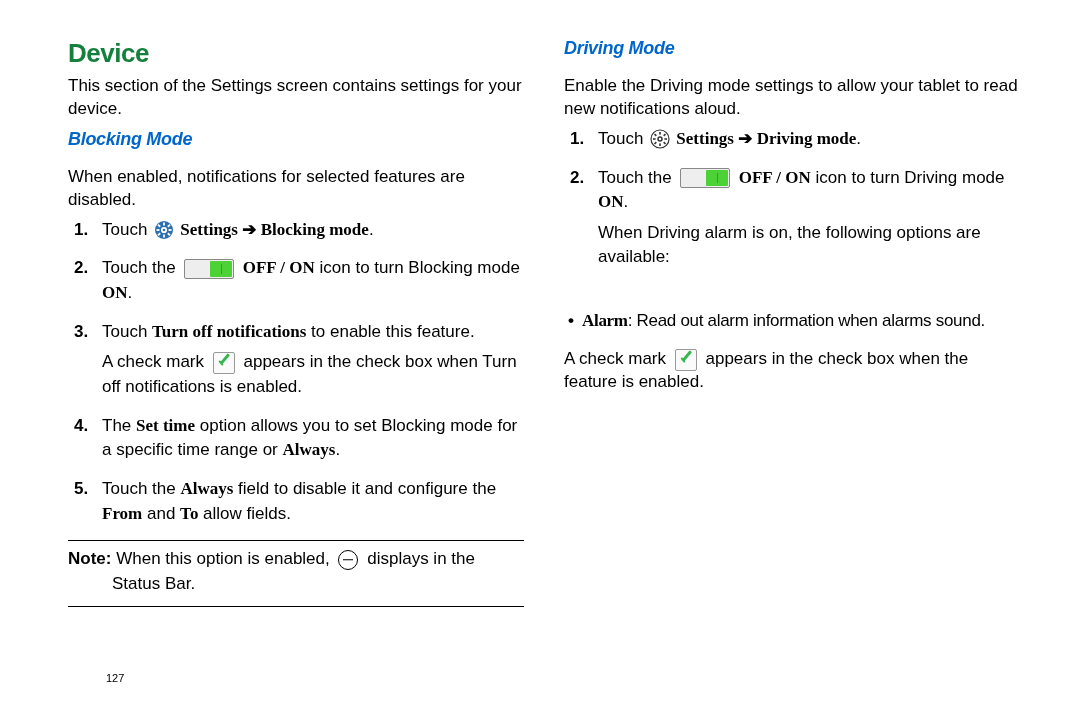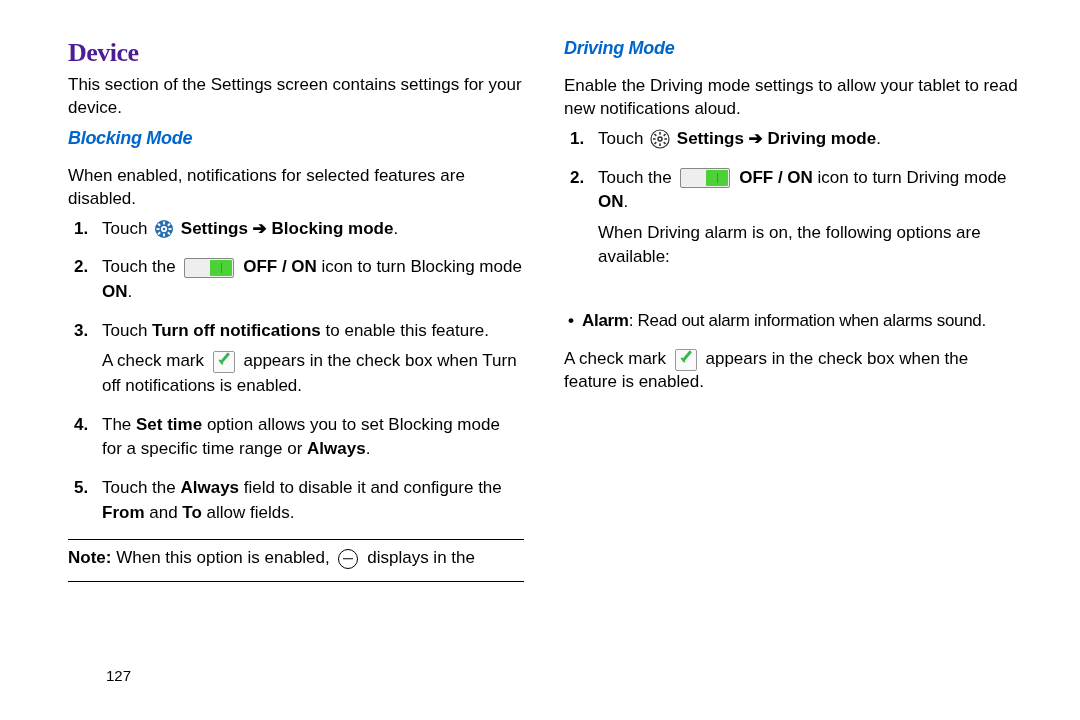--- a/index.html
+++ b/index.html
@@ -16,22 +16,22 @@
   }
   .columns {
     display: flex;
     gap: 40px;
   }
   .col {
     flex: 1;
     min-width: 0;
   }
   h1.device {
-    color: #4c1d95;
-    font-family: Liberation Serif, serif;
+    color: #15803d;
+    font-family: Liberation Sans, sans-serif;
     font-weight: 900;
     font-size: 26px;
     margin: 0 0 6px 0;
     letter-spacing: -0.5px;
   }
   .intro {
     margin: 0 0 8px 0;
     line-height: 1.35;
   }
   h2.sub {
@@ -95,23 +95,23 @@
     margin: 0 0 0 0;
     padding-left: 0;
     line-height: 1.45;
   }
   .note .note-label { font-weight: 700; margin-top: 13px; }
   .note-indent { display:inline-block; padding-left:44px; }
   .page-num {
     position: absolute;
     left: 106px;
     bottom: 36px;
-    font-size: 15px;
-  }
-  .b { font-weight: 700; }
+    font-size: 11px;
+  }
+  .b { font-weight: 700; font-family: Liberation Serif, serif; }
   .arrow { font-weight: 700; }
   
   .gear-icon, .gear-icon-light {
     display: inline-block;
     vertical-align: middle;
     width: 20px; height: 20px;
     position: relative;
     margin: 0 2px;
   }
   .gear-icon svg, .gear-icon-light svg { display:block; }
@@ -235,20 +235,21 @@
       </li>
       <li>
         <span class="num">5.</span>
         <span>Touch the </span><span class="b">Always</span><span> field to disable it and configure the </span><span class="b">From</span><span> and </span><span class="b">To</span><span> allow fields.</span>
       </li>
     </ol>
 
     <hr class="rule">
     <p class="note">
       <span class="note-label">Note:</span><span> When this option is enabled, </span><span class="minus-circle-icon"></span><span> displays in the</span><br>
+      <span class="note-indent">Status Bar.</span>
     </p>
     <hr class="rule">
   </div>
 
   <div class="col">
     <h2 class="sub">Driving Mode</h2>
     <p>Enable the Driving mode settings to allow your tablet to read new notifications aloud.</p>
 
     <ol class="steps">
       <li>

